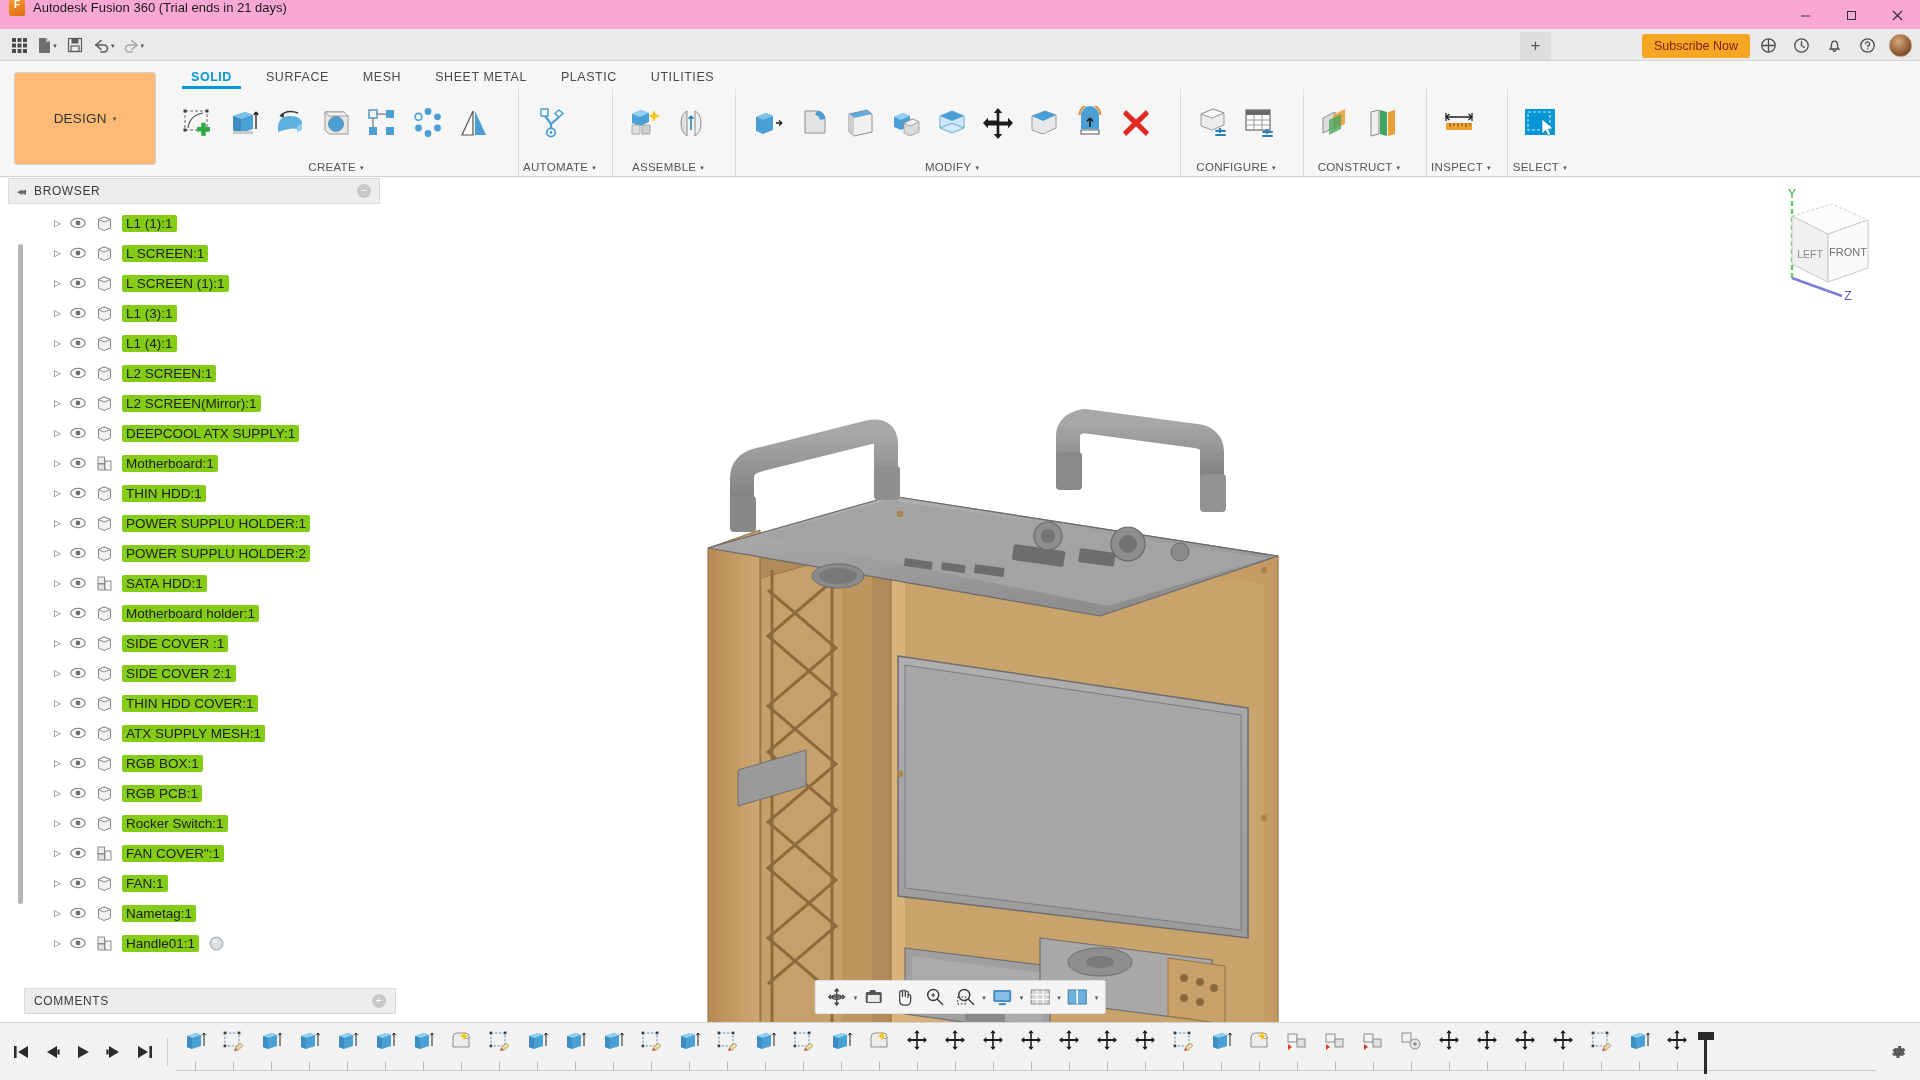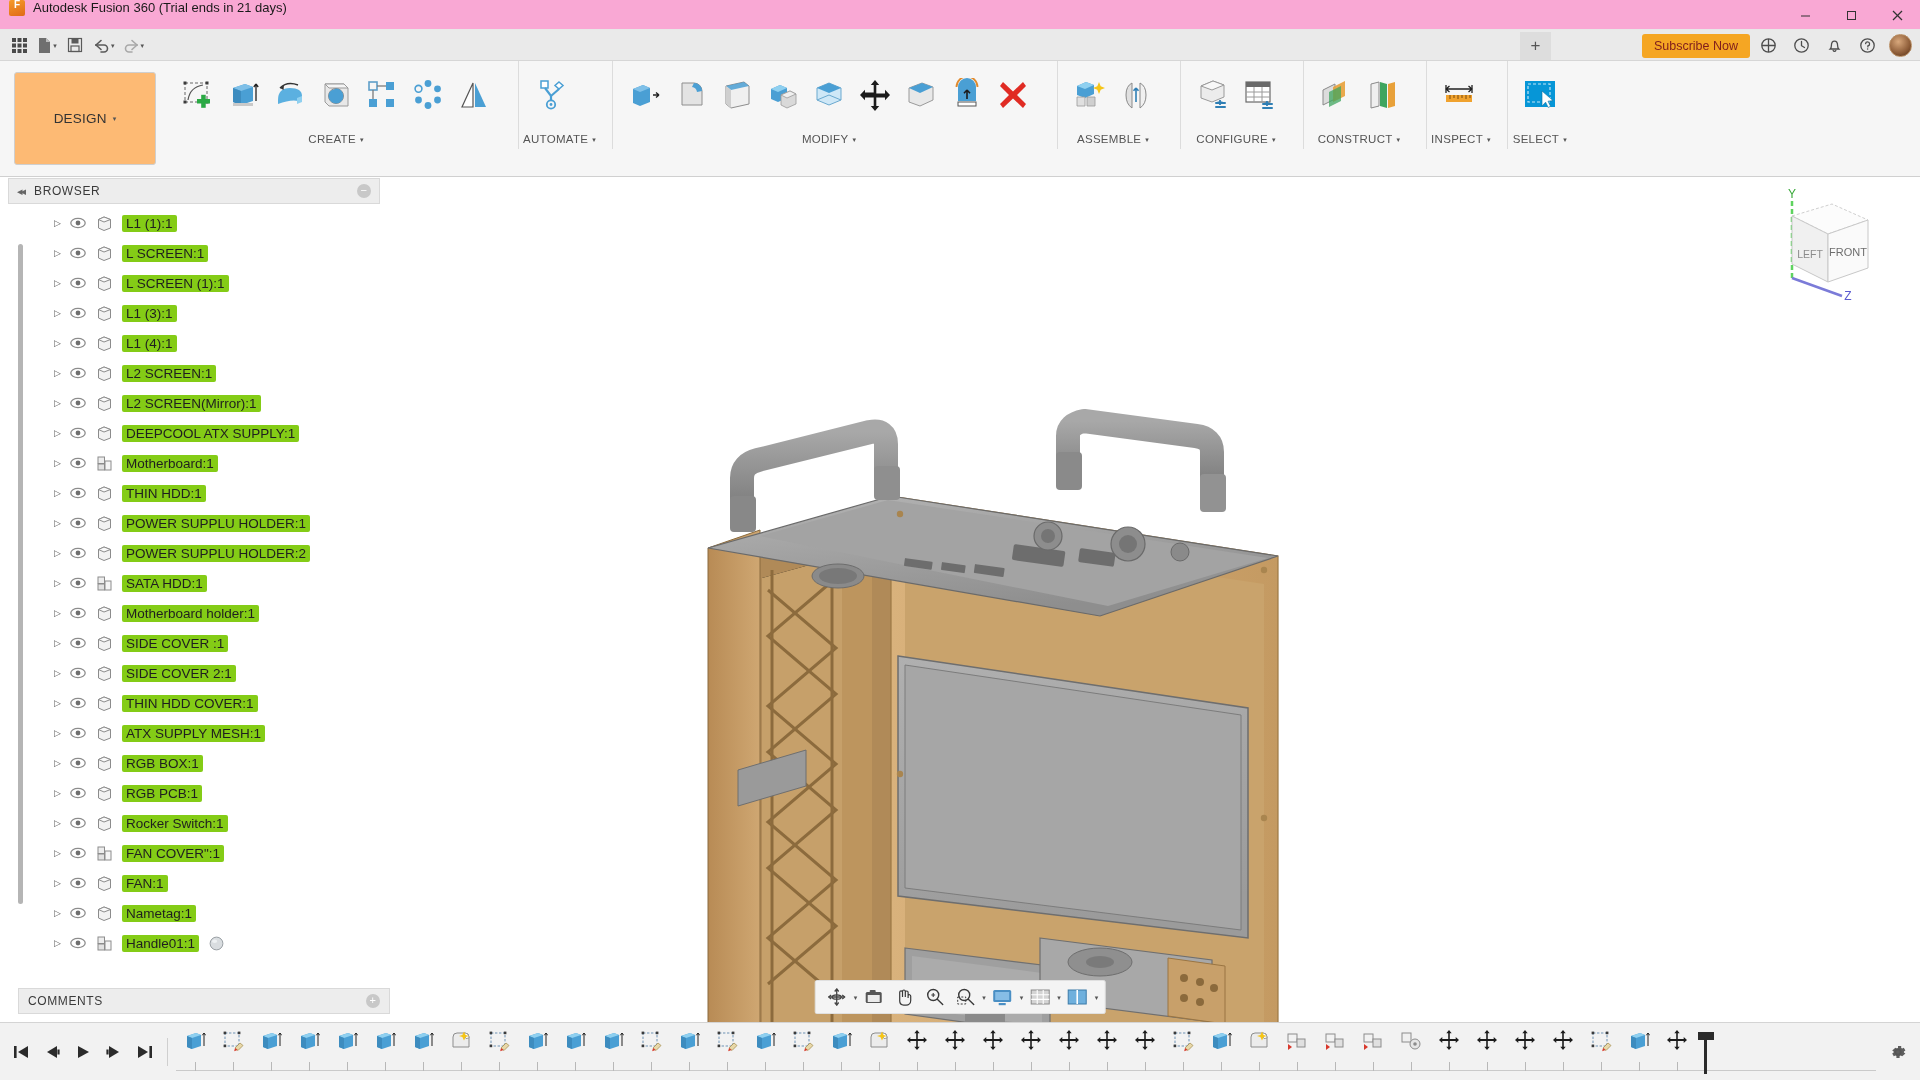--- a/index.html
+++ b/index.html
@@ -161,21 +161,21 @@
   .tw-arrow {
     width: 16px; color: #5a5a5a; font-size: 9px; flex: none;
     display: flex; align-items: center;
   }
   .tw-eye { width: 26px; flex: none; display: flex; align-items: center; }
   .tw-kind { width: 26px; flex: none; display: flex; align-items: center; }
   .tw-label { background: #84cc16; padding: 1px 4px; border-radius: 2px; }
   .tw-extra { margin-left: 10px; display: flex; align-items: center; }
 
   .comments {
-    position: absolute; left: 18px; bottom: 8px; width: 372px; height: 26px;
+    position: absolute; left: 24px; bottom: 8px; width: 372px; height: 26px;
     background: #ededed; border: 1px solid #d9d9d9;
     display: flex; align-items: center; padding: 0 9px;
     font-size: 12px; color: #3a3a3a; letter-spacing: .6px;
   }
   .comments .plus {
     margin-left: auto; width: 14px; height: 14px; border-radius: 50%;
     background: #c8c8c8; color: #fff; font-size: 11px; line-height: 13px;
     text-align: center;
   }
 
@@ -345,20 +345,28 @@
     </div>
   </div>
 
   <div class="ribbon">
     <div class="design-btn">
       <span>DESIGN</span>
       <span class="caret" style="margin-left:6px">▾</span>
     </div>
 
     <div class="ribbon-main">
+      <div class="tabrow">
+        <div class="rtab active">SOLID</div>
+        <div class="rtab">SURFACE</div>
+        <div class="rtab">MESH</div>
+        <div class="rtab">SHEET METAL</div>
+        <div class="rtab">PLASTIC</div>
+        <div class="rtab">UTILITIES</div>
+      </div>
 
       <div class="panels">
 
         <div class="panel">
           <div class="panel-icons">
             <div class="tool">
               <svg width="34" height="34" viewBox="0 0 34 34">
                 <g stroke="#666" stroke-width="1" fill="none" stroke-dasharray="3 2">
                     <rect x="4" y="5" width="22" height="19"></rect>
                   </g>
@@ -449,105 +457,105 @@
           <div class="panel-label">
             <span>AUTOMATE</span>
             <span class="caret">▾</span>
           </div>
         </div>
 
         <div class="panel">
           <div class="panel-icons">
             <div class="tool">
               <svg width="34" height="34" viewBox="0 0 34 34">
-                <path d="M5 11 L15 7 L22 10 L22 24 L12 28 L5 25 Z" fill="#4a9fd4"></path>
-                <path d="M5 11 L15 7 L22 10 L12 14 Z" fill="#7fc0e8"></path>
-                <path d="M25 17 H31 M31 17 l-3 -2.5 M31 17 l-3 2.5" stroke="#222" stroke-width="1.4" fill="none"></path>
-              </svg>
-            </div>
-            <div class="tool">
-              <svg width="34" height="34" viewBox="0 0 34 34">
-                <path d="M8 5 H20 a8 8 0 0 1 8 8 V27 H8 Z" fill="#e3e3e3" stroke="#8e8e8e" stroke-width="1"></path>
-                <path d="M20 5 a8 8 0 0 1 8 8 l-5 1 a6 6 0 0 0 -5 -5 z" fill="#4a9fd4"></path>
-              </svg>
-            </div>
-            <div class="tool">
-              <svg width="34" height="34" viewBox="0 0 34 34">
-                <path d="M6 8 L24 4 L29 8 L29 26 L11 30 L6 26 Z" fill="#f0f0f0" stroke="#8e8e8e" stroke-width="1"></path>
-                <path d="M6 8 L24 4 L29 8 L11 12 Z" fill="#4a9fd4" opacity=".85"></path>
-                <path d="M11 12 L11 30 L6 26 L6 8 Z" fill="#cfcfcf"></path>
-              </svg>
-            </div>
-            <div class="tool">
-              <svg width="34" height="34" viewBox="0 0 34 34">
-                <path d="M5 11 L14 7 L21 10 L21 20 L12 24 L5 21 Z" fill="#4a9fd4"></path>
-                <path d="M5 11 L14 7 L21 10 L12 14 Z" fill="#8fd0f0"></path>
-                <path d="M15 17 L24 13 L30 16 L30 26 L21 30 L15 27 Z" fill="#d9d9d9" stroke="#999" stroke-width=".8"></path>
-                <path d="M15 17 L24 13 L30 16 L21 20 Z" fill="#efefef" stroke="#999" stroke-width=".8"></path>
-              </svg>
-            </div>
-            <div class="tool">
-              <svg width="34" height="34" viewBox="0 0 34 34">
-                <path d="M5 10 L17 5 L29 10 L29 22 L17 27 L5 22 Z" fill="#cfe8f7" stroke="#6aa9cf" stroke-width="1"></path>
-                <path d="M5 10 L17 5 L29 10 L17 15 Z" fill="#4a9fd4"></path>
-                <path d="M5 22 L17 17 L29 22" fill="none" stroke="#6aa9cf" stroke-width="1"></path>
-              </svg>
-            </div>
-            <div class="tool">
-              <svg width="32" height="32" viewBox="0 0 32 32" fill="#1c1c1c">
-                <path d="M16 1 l4.2 5h-2.9v8.6H26V10.8l5 5.2-5 5.2v-2.8h-8.7V27h2.9L16 32l-4.2-5h2.9v-8.6H6v2.8l-5-5.2 5-5.2v2.8h8.7V6h-2.9z"></path>
-              </svg>
-            </div>
-            <div class="tool">
-              <svg width="34" height="34" viewBox="0 0 34 34">
-                <path d="M5 10 L18 5 L29 9 L29 22 L16 28 L5 24 Z" fill="#e8e8e8" stroke="#9a9a9a" stroke-width="1"></path>
-                <path d="M5 10 L18 5 L29 9 L16 15 Z" fill="#4a9fd4"></path>
-              </svg>
-            </div>
-            <div class="tool">
-              <svg width="34" height="34" viewBox="0 0 34 34">
-                <path d="M8 9 a9 9 0 0 1 18 0 V23 H8 Z" fill="#4a9fd4"></path>
-                <path d="M6.5 9 a10.5 10.5 0 0 1 21 0" fill="none" stroke="#e08a2e" stroke-width="1.8"></path>
-                <path d="M17 21 V12 M17 12 l-3 3.2 M17 12 l3 3.2" stroke="#1c1c1c" stroke-width="1.6" fill="none"></path>
-                <rect x="8" y="24" width="18" height="4" fill="#fff" stroke="#555" stroke-width="1"></rect>
-              </svg>
-            </div>
-            <div class="tool">
-              <svg width="32" height="32" viewBox="0 0 32 32">
-                <path d="M6 3 L16 12.5 L26 3 L29 7 L20 16 L29 25 L26 29 L16 19.5 L6 29 L3 25 L12 16 L3 7 Z" fill="#e02b23"></path>
-              </svg>
-            </div>
-          </div>
-          <div class="panel-label">
-            <span>MODIFY</span>
-            <span class="caret">▾</span>
-          </div>
-        </div>
-
-        <div class="panel">
-          <div class="panel-icons">
-            <div class="tool">
-              <svg width="34" height="34" viewBox="0 0 34 34">
                 <path d="M4 8 L13 4 L21 7 L21 16 L12 20 L4 17 Z" fill="#4a9fd4"></path>
                 <path d="M4 8 L13 4 L21 7 L12 11 Z" fill="#8fd0f0"></path>
                 <path d="M4 19 h8 v9 H4 Z" fill="#e0e0e0" stroke="#9a9a9a" stroke-width=".8"></path>
                 <path d="M14 19 h8 v9 h-8 Z" fill="#cfcfcf" stroke="#9a9a9a" stroke-width=".8"></path>
                 <path d="M26 4 l1.7 4.3 L32 10 l-4.3 1.7 L26 16 l-1.7-4.3 L20 10 l4.3-1.7 Z" fill="#f5c518"></path>
               </svg>
             </div>
             <div class="tool">
               <svg width="34" height="34" viewBox="0 0 34 34">
                 <path d="M13 5 q-6 3 -6 12 t6 13 V5z" fill="#e0e0e0" stroke="#8a8a8a" stroke-width="1"></path>
                 <path d="M21 5 q6 3 6 12 t-6 13 V5z" fill="#f0f0f0" stroke="#8a8a8a" stroke-width="1"></path>
                 <path d="M17 10 V24 M17 10 l-2.5 2.8 M17 10 l2.5 2.8" stroke="#2f7fb5" stroke-width="1.6" fill="none"></path>
               </svg>
             </div>
           </div>
           <div class="panel-label">
             <span>ASSEMBLE</span>
+            <span class="caret">▾</span>
+          </div>
+        </div>
+
+        <div class="panel">
+          <div class="panel-icons">
+            <div class="tool">
+              <svg width="34" height="34" viewBox="0 0 34 34">
+                <path d="M5 11 L15 7 L22 10 L22 24 L12 28 L5 25 Z" fill="#4a9fd4"></path>
+                <path d="M5 11 L15 7 L22 10 L12 14 Z" fill="#7fc0e8"></path>
+                <path d="M25 17 H31 M31 17 l-3 -2.5 M31 17 l-3 2.5" stroke="#222" stroke-width="1.4" fill="none"></path>
+              </svg>
+            </div>
+            <div class="tool">
+              <svg width="34" height="34" viewBox="0 0 34 34">
+                <path d="M8 5 H20 a8 8 0 0 1 8 8 V27 H8 Z" fill="#e3e3e3" stroke="#8e8e8e" stroke-width="1"></path>
+                <path d="M20 5 a8 8 0 0 1 8 8 l-5 1 a6 6 0 0 0 -5 -5 z" fill="#4a9fd4"></path>
+              </svg>
+            </div>
+            <div class="tool">
+              <svg width="34" height="34" viewBox="0 0 34 34">
+                <path d="M6 8 L24 4 L29 8 L29 26 L11 30 L6 26 Z" fill="#f0f0f0" stroke="#8e8e8e" stroke-width="1"></path>
+                <path d="M6 8 L24 4 L29 8 L11 12 Z" fill="#4a9fd4" opacity=".85"></path>
+                <path d="M11 12 L11 30 L6 26 L6 8 Z" fill="#cfcfcf"></path>
+              </svg>
+            </div>
+            <div class="tool">
+              <svg width="34" height="34" viewBox="0 0 34 34">
+                <path d="M5 11 L14 7 L21 10 L21 20 L12 24 L5 21 Z" fill="#4a9fd4"></path>
+                <path d="M5 11 L14 7 L21 10 L12 14 Z" fill="#8fd0f0"></path>
+                <path d="M15 17 L24 13 L30 16 L30 26 L21 30 L15 27 Z" fill="#d9d9d9" stroke="#999" stroke-width=".8"></path>
+                <path d="M15 17 L24 13 L30 16 L21 20 Z" fill="#efefef" stroke="#999" stroke-width=".8"></path>
+              </svg>
+            </div>
+            <div class="tool">
+              <svg width="34" height="34" viewBox="0 0 34 34">
+                <path d="M5 10 L17 5 L29 10 L29 22 L17 27 L5 22 Z" fill="#cfe8f7" stroke="#6aa9cf" stroke-width="1"></path>
+                <path d="M5 10 L17 5 L29 10 L17 15 Z" fill="#4a9fd4"></path>
+                <path d="M5 22 L17 17 L29 22" fill="none" stroke="#6aa9cf" stroke-width="1"></path>
+              </svg>
+            </div>
+            <div class="tool">
+              <svg width="32" height="32" viewBox="0 0 32 32" fill="#1c1c1c">
+                <path d="M16 1 l4.2 5h-2.9v8.6H26V10.8l5 5.2-5 5.2v-2.8h-8.7V27h2.9L16 32l-4.2-5h2.9v-8.6H6v2.8l-5-5.2 5-5.2v2.8h8.7V6h-2.9z"></path>
+              </svg>
+            </div>
+            <div class="tool">
+              <svg width="34" height="34" viewBox="0 0 34 34">
+                <path d="M5 10 L18 5 L29 9 L29 22 L16 28 L5 24 Z" fill="#e8e8e8" stroke="#9a9a9a" stroke-width="1"></path>
+                <path d="M5 10 L18 5 L29 9 L16 15 Z" fill="#4a9fd4"></path>
+              </svg>
+            </div>
+            <div class="tool">
+              <svg width="34" height="34" viewBox="0 0 34 34">
+                <path d="M8 9 a9 9 0 0 1 18 0 V23 H8 Z" fill="#4a9fd4"></path>
+                <path d="M6.5 9 a10.5 10.5 0 0 1 21 0" fill="none" stroke="#e08a2e" stroke-width="1.8"></path>
+                <path d="M17 21 V12 M17 12 l-3 3.2 M17 12 l3 3.2" stroke="#1c1c1c" stroke-width="1.6" fill="none"></path>
+                <rect x="8" y="24" width="18" height="4" fill="#fff" stroke="#555" stroke-width="1"></rect>
+              </svg>
+            </div>
+            <div class="tool">
+              <svg width="32" height="32" viewBox="0 0 32 32">
+                <path d="M6 3 L16 12.5 L26 3 L29 7 L20 16 L29 25 L26 29 L16 19.5 L6 29 L3 25 L12 16 L3 7 Z" fill="#e02b23"></path>
+              </svg>
+            </div>
+          </div>
+          <div class="panel-label">
+            <span>MODIFY</span>
             <span class="caret">▾</span>
           </div>
         </div>
 
         <div class="panel">
           <div class="panel-icons">
             <div class="tool">
               <svg width="34" height="34" viewBox="0 0 34 34">
                 <path d="M5 8 L17 3 L28 7 L28 19 L16 24 L5 20 Z" fill="#ececec" stroke="#9a9a9a" stroke-width="1"></path>
                 <path d="M5 8 L17 3 L28 7 L16 12 Z" fill="#f8f8f8" stroke="#9a9a9a" stroke-width="1"></path>

